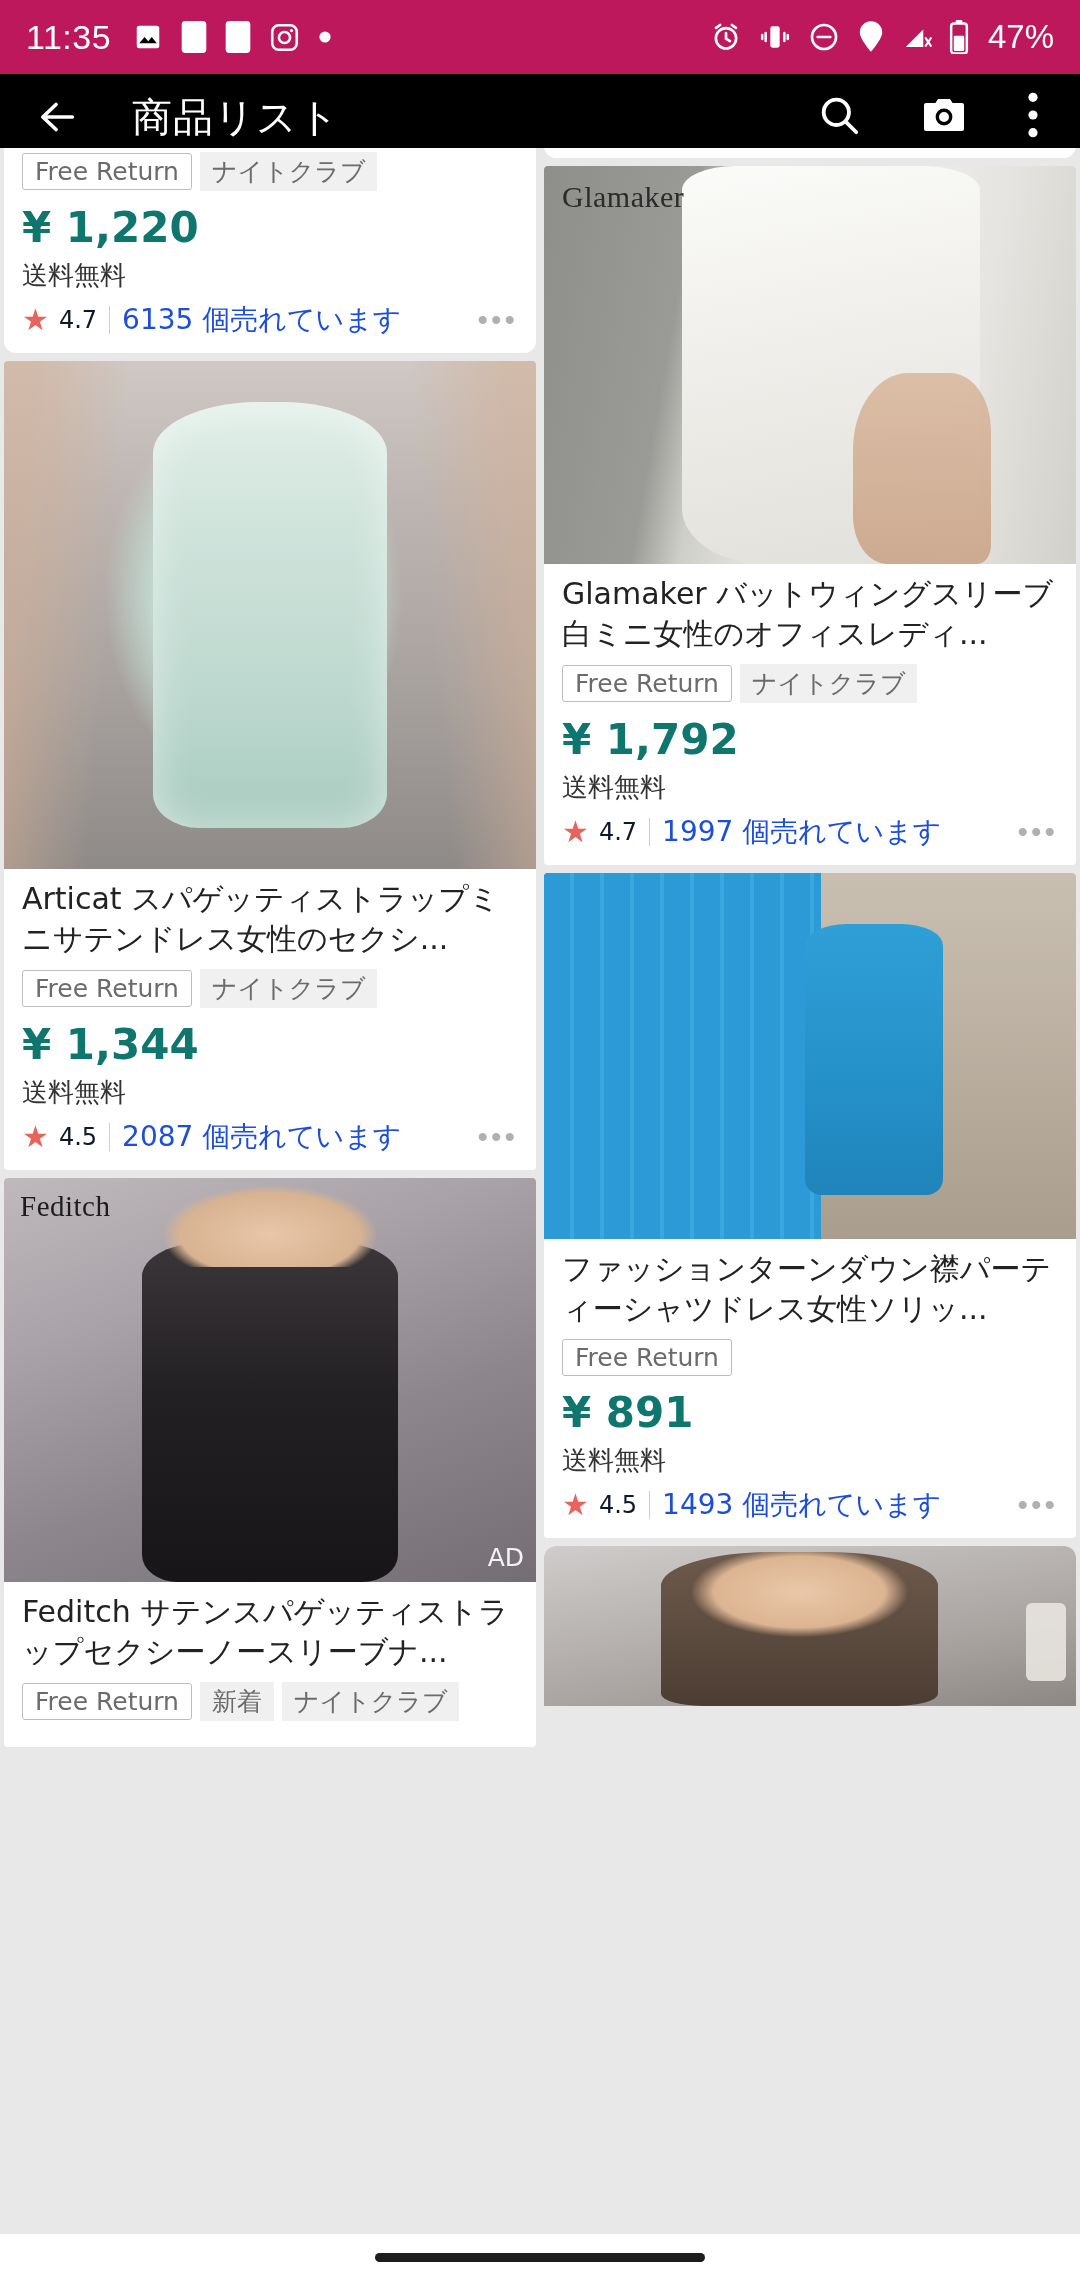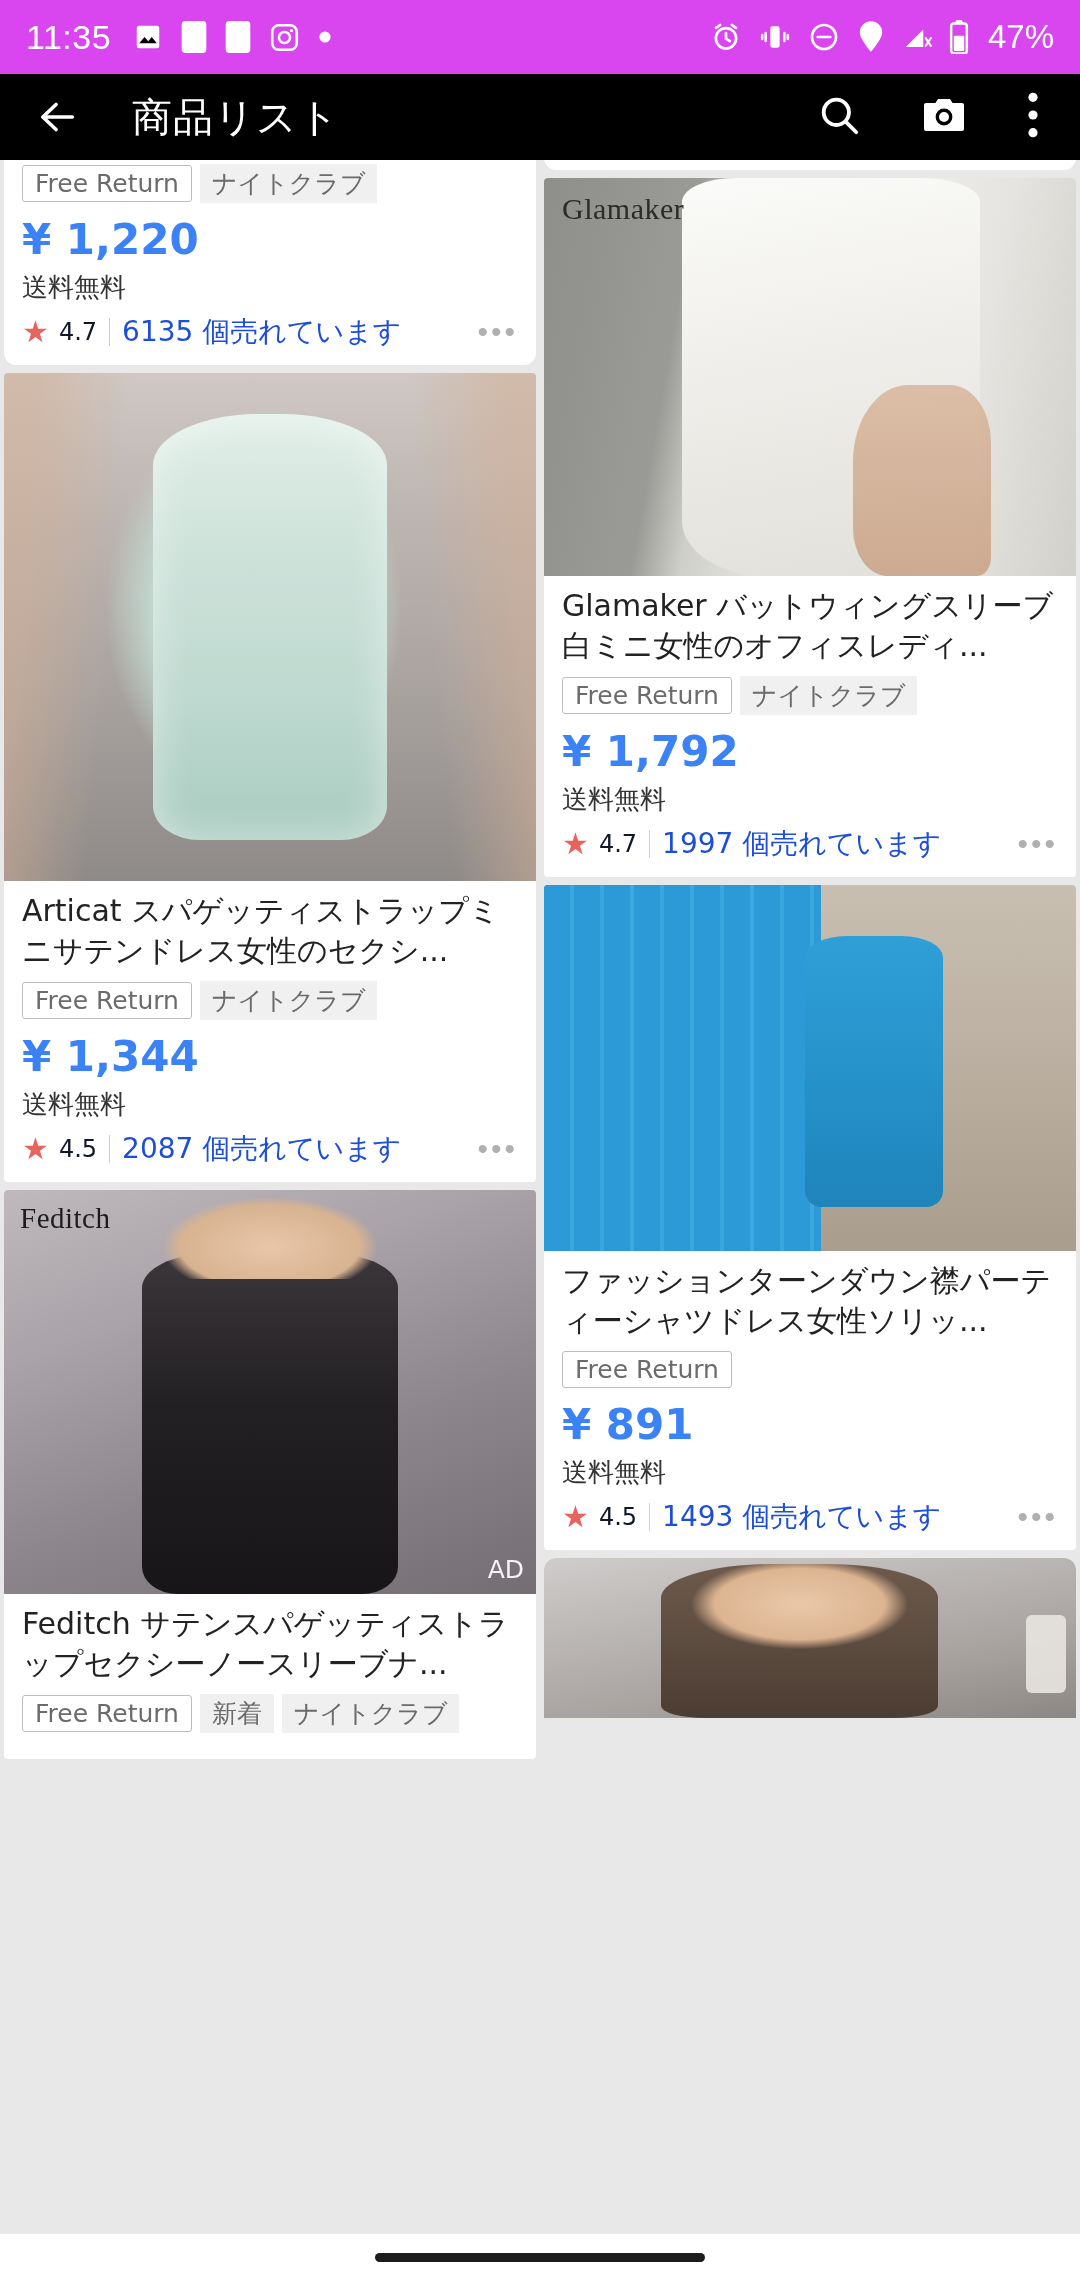--- a/index.html
+++ b/index.html
@@ -4,21 +4,21 @@
 <style>
   * { margin:0; padding:0; box-sizing:border-box; }
   html,body {
     width:1080px; height:2280px; overflow:hidden;
     background:#e8e8e8;
     font-family:"Liberation Sans","DejaVu Sans",sans-serif;
   }
 
   
   .statusbar {
-    height:74px; background:#d946ef; color:#fff;
+    height:74px; background:#be185d; color:#fff;
     display:flex; align-items:center; padding:0 26px;
     position:relative;
   }
   .sb-time { font-size:34px; font-weight:400; letter-spacing:0.5px; margin-right:22px;}
   .sb-left { display:flex; align-items:center; gap:18px; }
   .sb-right { display:flex; align-items:center; gap:17px; margin-left:auto; }
   .sb-battery-text { font-size:33px; margin-left:2px; }
   .ic { display:inline-block; line-height:0; }
 
   
@@ -29,21 +29,21 @@
   .appbar-title {
     font-size:40px; font-weight:400; color:#fff;
     margin-left:52px; letter-spacing:1px;
     font-family:"DejaVu Sans","Liberation Sans",sans-serif;
   }
   .appbar-actions { margin-left:auto; display:flex; align-items:center; gap:58px; padding-right:6px;}
   .back-btn { cursor:pointer; line-height:0; }
 
   
   .feed {
-    position:absolute; top:160px; left:0;
+    position:absolute; top:148px; left:0;
     width:1080px; height:2120px;
     background:#e8e8e8;
     display:flex; gap:8px;
     padding:0 4px;
     overflow:hidden;
   }
   .col { width:calc(50% - 4px); display:flex; flex-direction:column; gap:8px; }
   .col.right { margin-top:-38px; }
 
   .card {
@@ -63,21 +63,21 @@
   .tags { display:flex; gap:8px; align-items:center; margin-bottom:12px; flex-wrap:nowrap; overflow:hidden;}
   .tag {
     font-size:25px; color:#6b6b6b; padding:3px 12px; white-space:nowrap;
     font-family:"DejaVu Sans","Liberation Sans",sans-serif;
   }
   .tag.outline { border:1px solid #bdbdbd; border-radius:3px; background:#fff; }
   .tag.fill { background:#f0f0f0; }
   .tag.new { background:#f0f0f0; }
 
   .price {
-    font-size:42px; font-weight:bold; color:#3b82f6; letter-spacing:0px;
+    font-size:42px; font-weight:bold; color:#0f766e; letter-spacing:0px;
     margin-bottom:6px;
     font-family:"DejaVu Sans","Liberation Sans",sans-serif;
   }
   .ship {
     font-size:26px; color:#333; margin-bottom:8px;
     font-family:"DejaVu Sans","Liberation Sans",sans-serif;
   }
   .ratingrow { display:flex; align-items:center; }
   .star { color:#e8635c; font-size:30px; margin-right:10px; line-height:1; }
   .rating-num { font-size:24px; color:#0f172a; font-family:"DejaVu Sans","Liberation Sans",sans-serif;}

